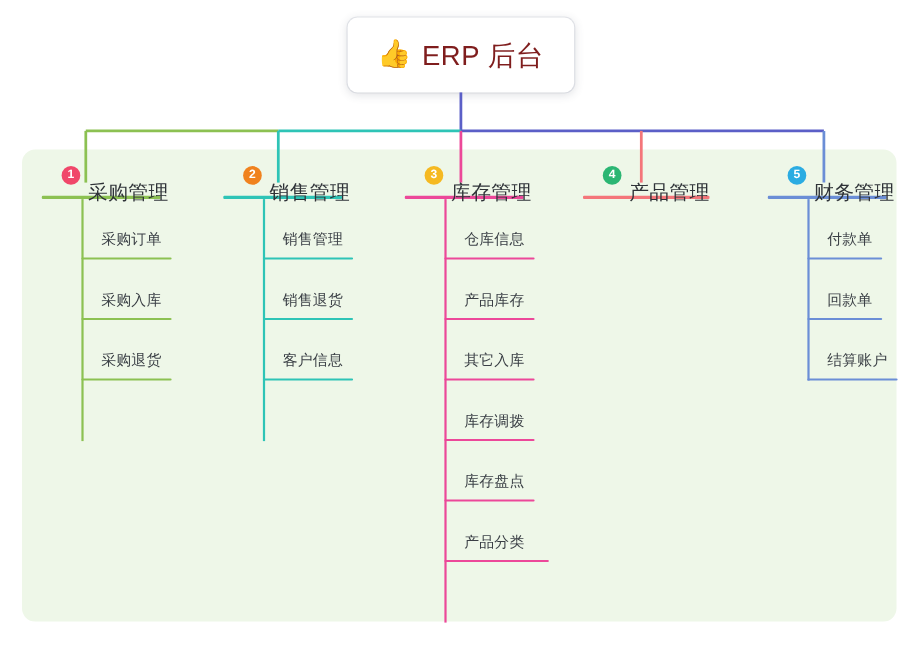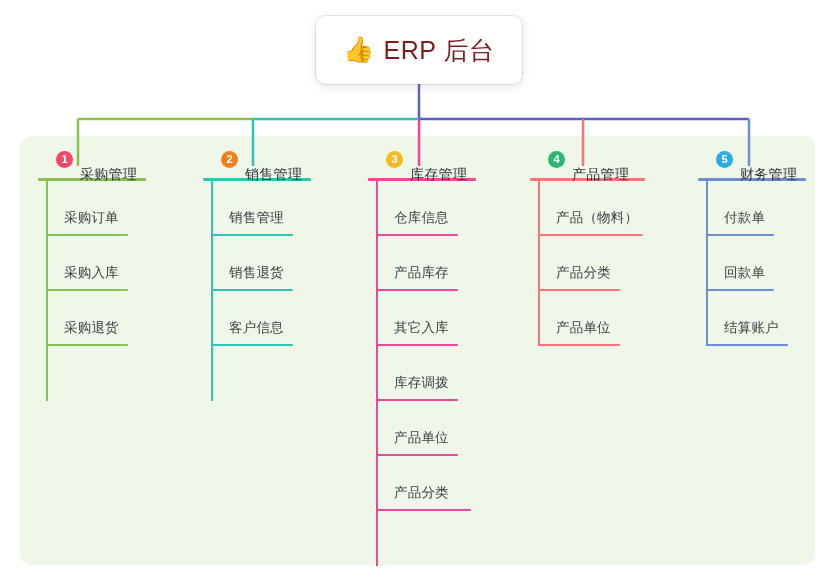--- a/index.html
+++ b/index.html
@@ -89,36 +89,36 @@
     height: 17px;
     border-radius: 50%;
     color: #ffffff;
     font-size: 11px;
     line-height: 17px;
     text-align: center;
     font-weight: 700;
     flex: none;
   }
   .col-title {
-    font-size: 14px;
+    font-size: 18px;
     color: #2f3338;
     white-space: nowrap;
     letter-spacing: 0.3px;
     margin-top: 32px;
   }
   .head-rule {
     height: 3px;
     border-radius: 1px;
     margin-top: 6px;
   }
 
   
   .tree {
     position: relative;
-    margin-left: 8px;
+    margin-left: 36px;
     padding-top: 0;
   }
   .spine {
     position: absolute;
     left: 0;
     top: 0;
     width: 2px;
   }
   .node {
     position: relative;
@@ -229,50 +229,35 @@
           </div>
           <div class="node">
             <span class="node-label">其它入库</span>
             <div class="node-rule" style="background: rgb(236, 72, 153); width: 82px;"></div>
           </div>
           <div class="node">
             <span class="node-label">库存调拨</span>
             <div class="node-rule" style="background: rgb(236, 72, 153); width: 82px;"></div>
           </div>
           <div class="node">
-            <span class="node-label">产品单位</span>
+            <span class="node-label">库存盘点</span>
             <div class="node-rule" style="background: rgb(236, 72, 153); width: 82px;"></div>
           </div>
           <div class="node">
             <span class="node-label">产品分类</span>
             <div class="node-rule" style="background: rgb(236, 72, 153); width: 95px;"></div>
           </div>
         </div>
       </div>
       <div class="column" style="left: 530px; width: 115px;">
         <div class="col-head">
           <span class="badge" style="background: rgb(43, 182, 115);">4</span>
           <span class="col-title">产品管理</span>
         </div>
         <div class="head-rule" style="background: rgb(244, 118, 122); width: 115px;"></div>
-        <div class="tree">
-          <div class="spine" style="background: rgb(244, 118, 122); height: 165px;"></div>
-          <div class="node">
-            <span class="node-label">产品（物料）</span>
-            <div class="node-rule" style="background: rgb(244, 118, 122); width: 105px;"></div>
-          </div>
-          <div class="node">
-            <span class="node-label">产品分类</span>
-            <div class="node-rule" style="background: rgb(244, 118, 122); width: 82px;"></div>
-          </div>
-          <div class="node">
-            <span class="node-label">产品单位</span>
-            <div class="node-rule" style="background: rgb(244, 118, 122); width: 82px;"></div>
-          </div>
-        </div>
       </div>
       <div class="column" style="left: 698px; width: 108px;">
         <div class="col-head">
           <span class="badge" style="background: rgb(43, 172, 226);">5</span>
           <span class="col-title">财务管理</span>
         </div>
         <div class="head-rule" style="background: rgb(107, 142, 214); width: 108px;"></div>
         <div class="tree">
           <div class="spine" style="background: rgb(107, 142, 214); height: 165px;"></div>
           <div class="node">

